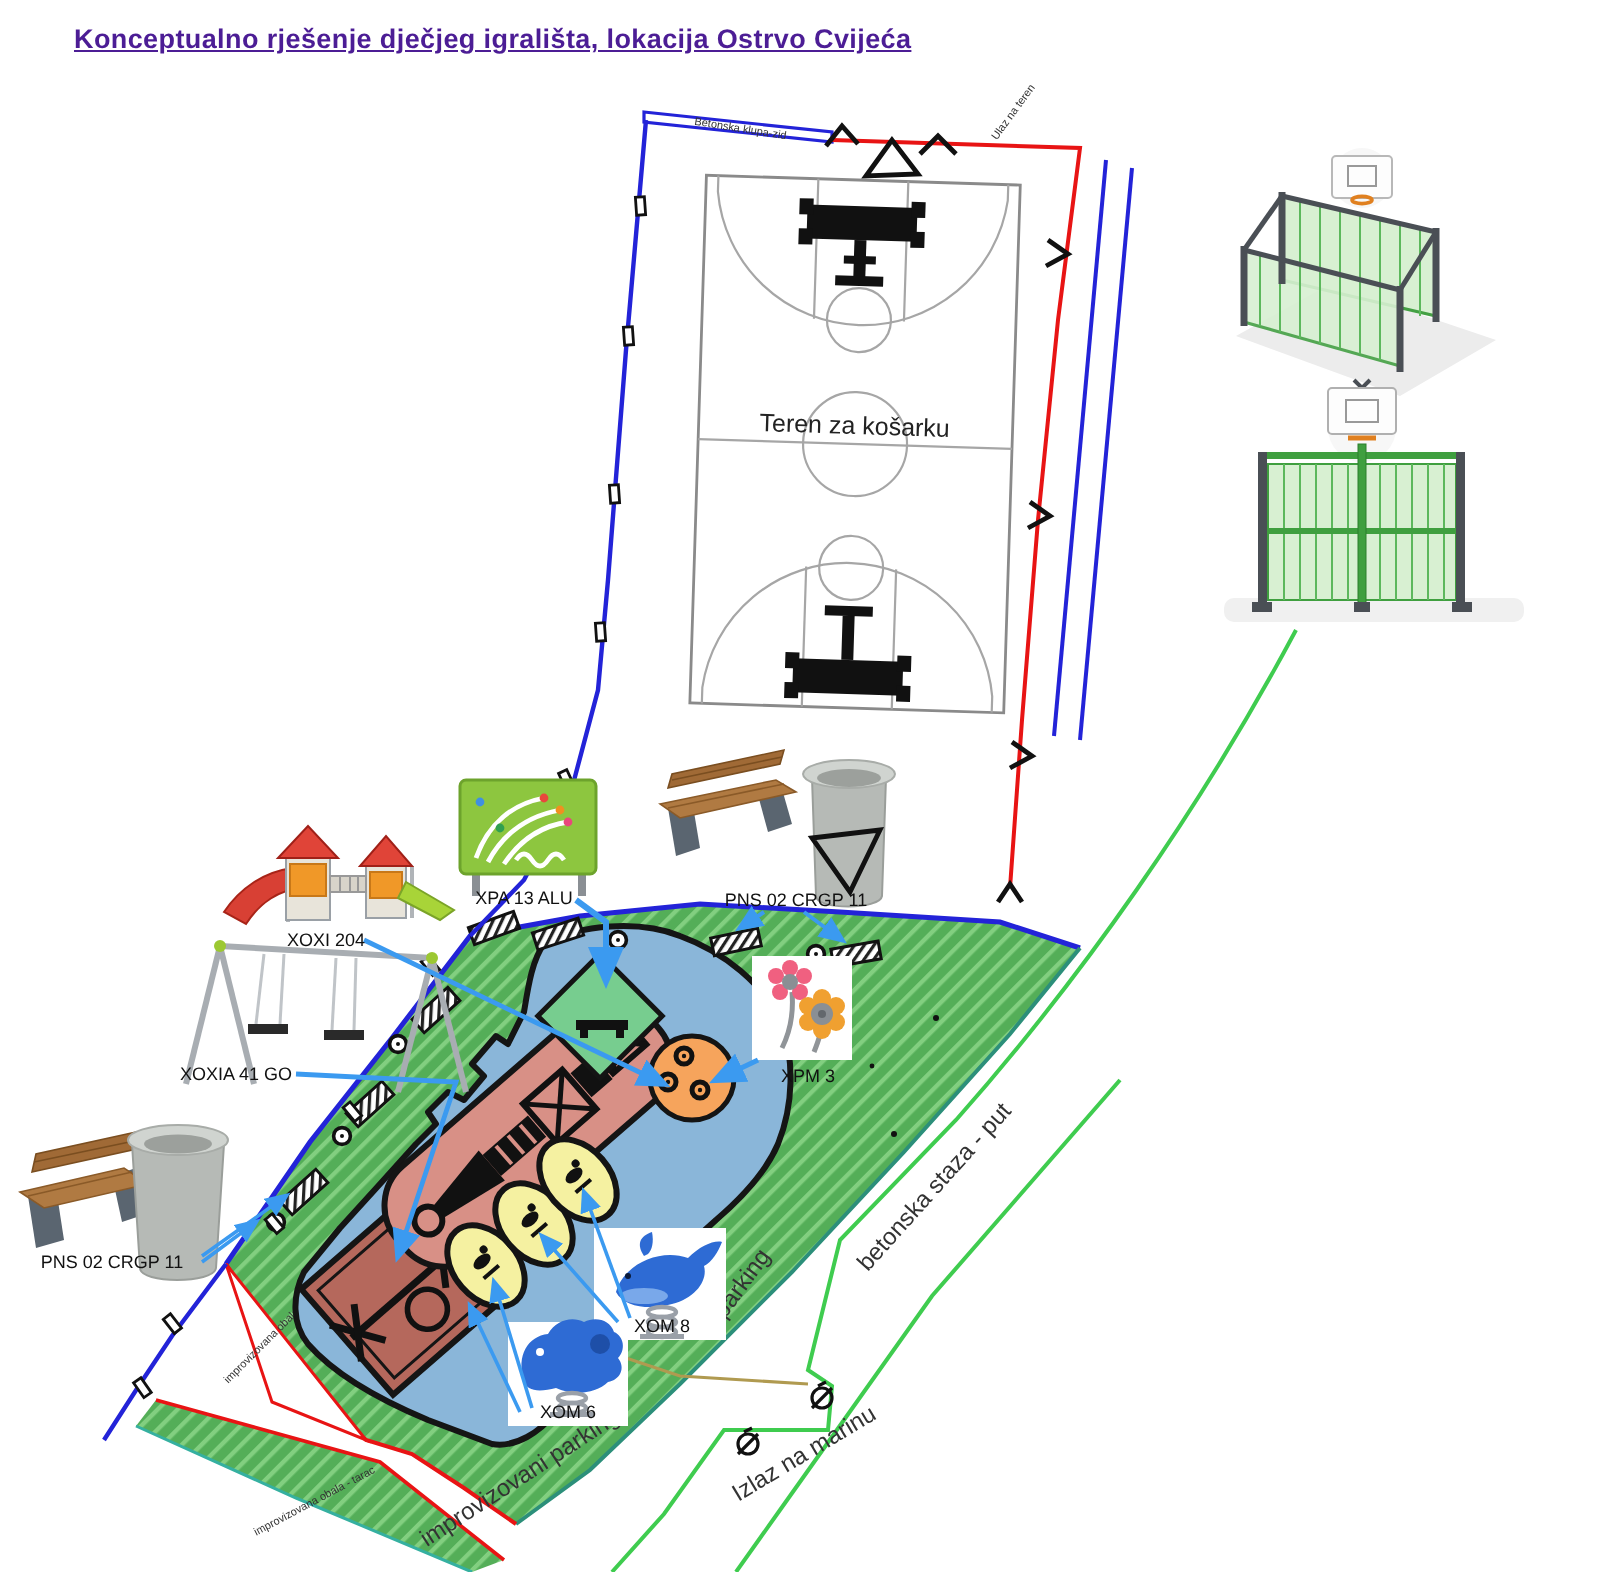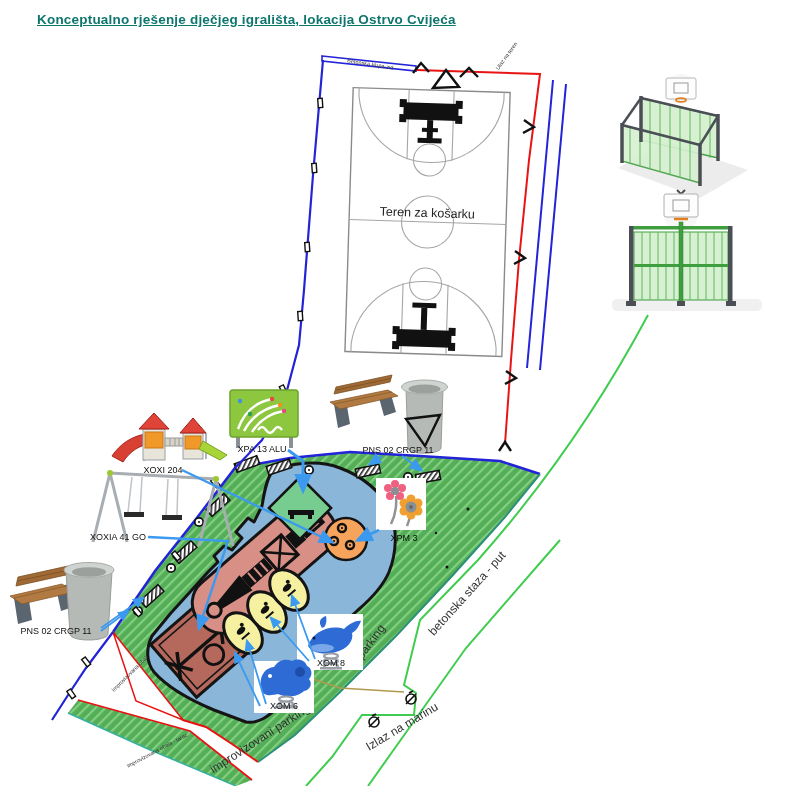--- a/index.html
+++ b/index.html
@@ -1,20 +1,20 @@
 <!DOCTYPE html>
 <html><head>
 <meta charset="utf-8">
 <style>
   html,body{margin:0;padding:0;background:#fff;}
   .page{position:relative;width:800px;height:786px;background:#fff;overflow:hidden;
         font-family:"Liberation Sans",sans-serif;}
   .page svg{position:absolute;left:0;top:0;}
   .title{position:absolute;left:20px;top:12px;font-size:13.5px;font-weight:bold;
-         color:#0f766e;text-decoration:underline;z-index:5;letter-spacing:.2px;padding-left:17px;}
+         color:#4c1d95;text-decoration:underline;z-index:5;letter-spacing:.2px;padding-left:17px;}
   svg text{font-family:"Liberation Sans",sans-serif;}
   .lbl{font-size:9px;fill:#111;}
   .tiny{font-size:5.5px;fill:#333;}
   .area-lbl{font-size:12px;fill:#333;}
 </style>
 </head>
 <body>
 
 <div class="page">
   <div class="title">Konceptualno rješenje dječjeg igrališta, lokacija Ostrvo Cvijeća</div>

